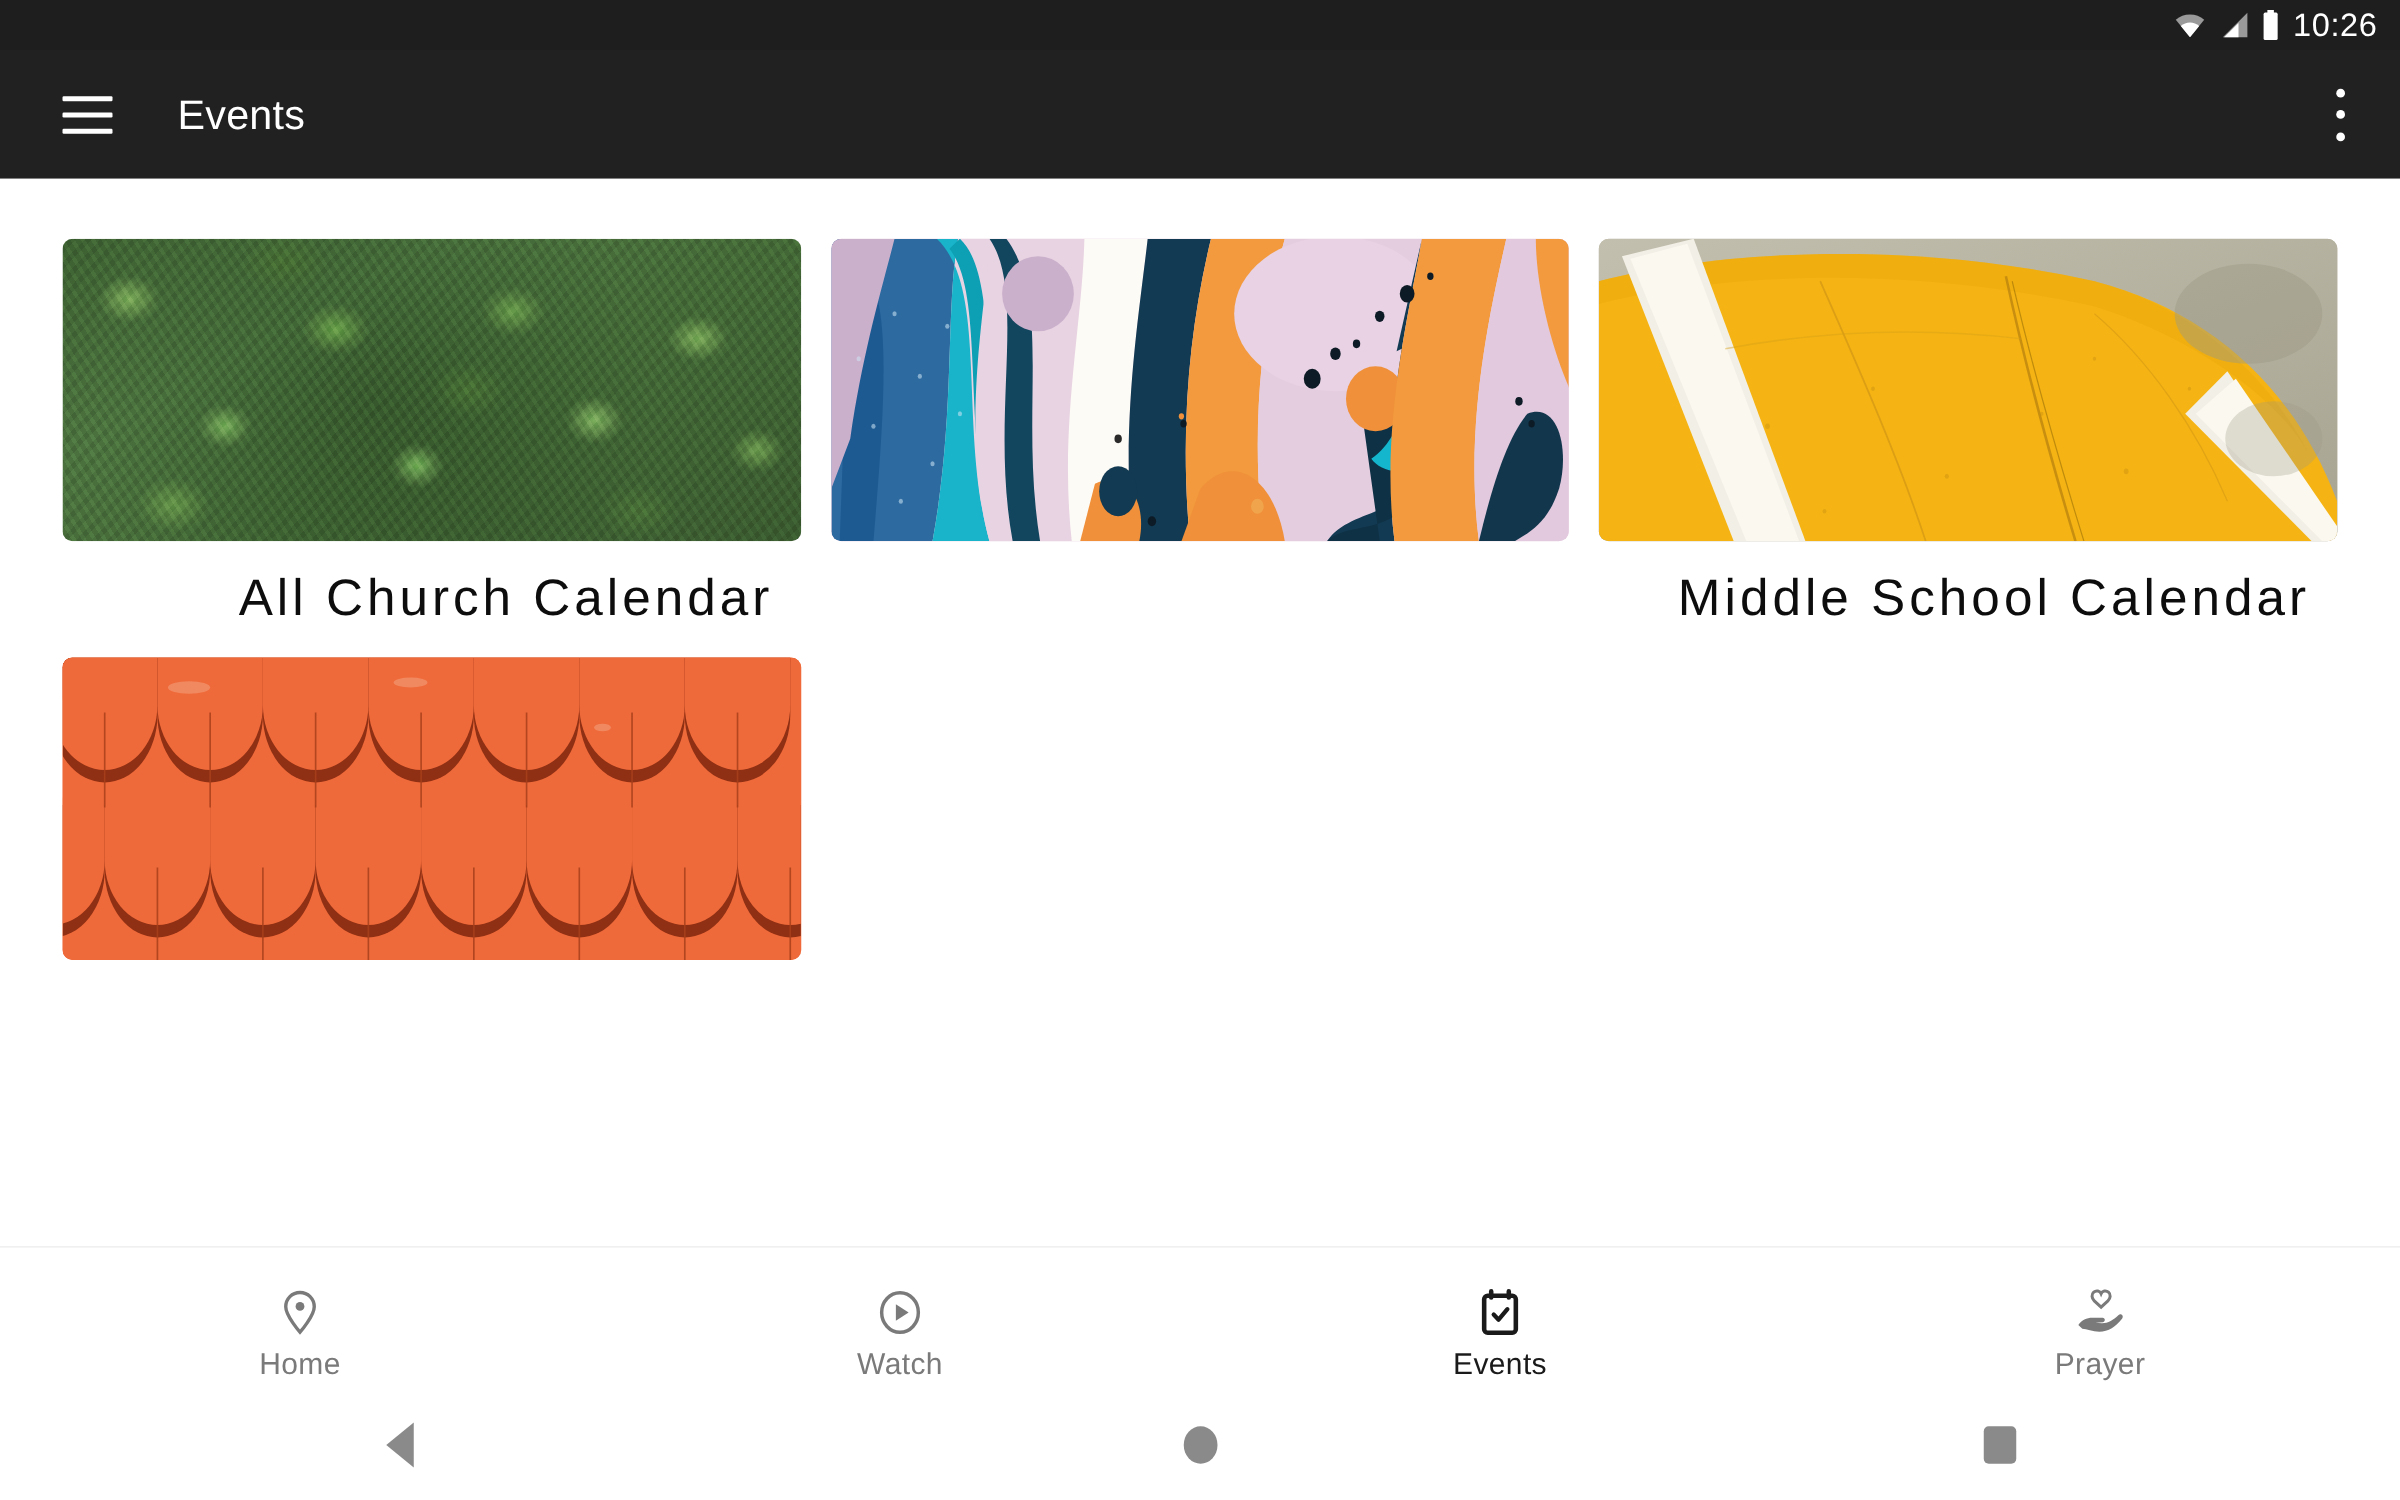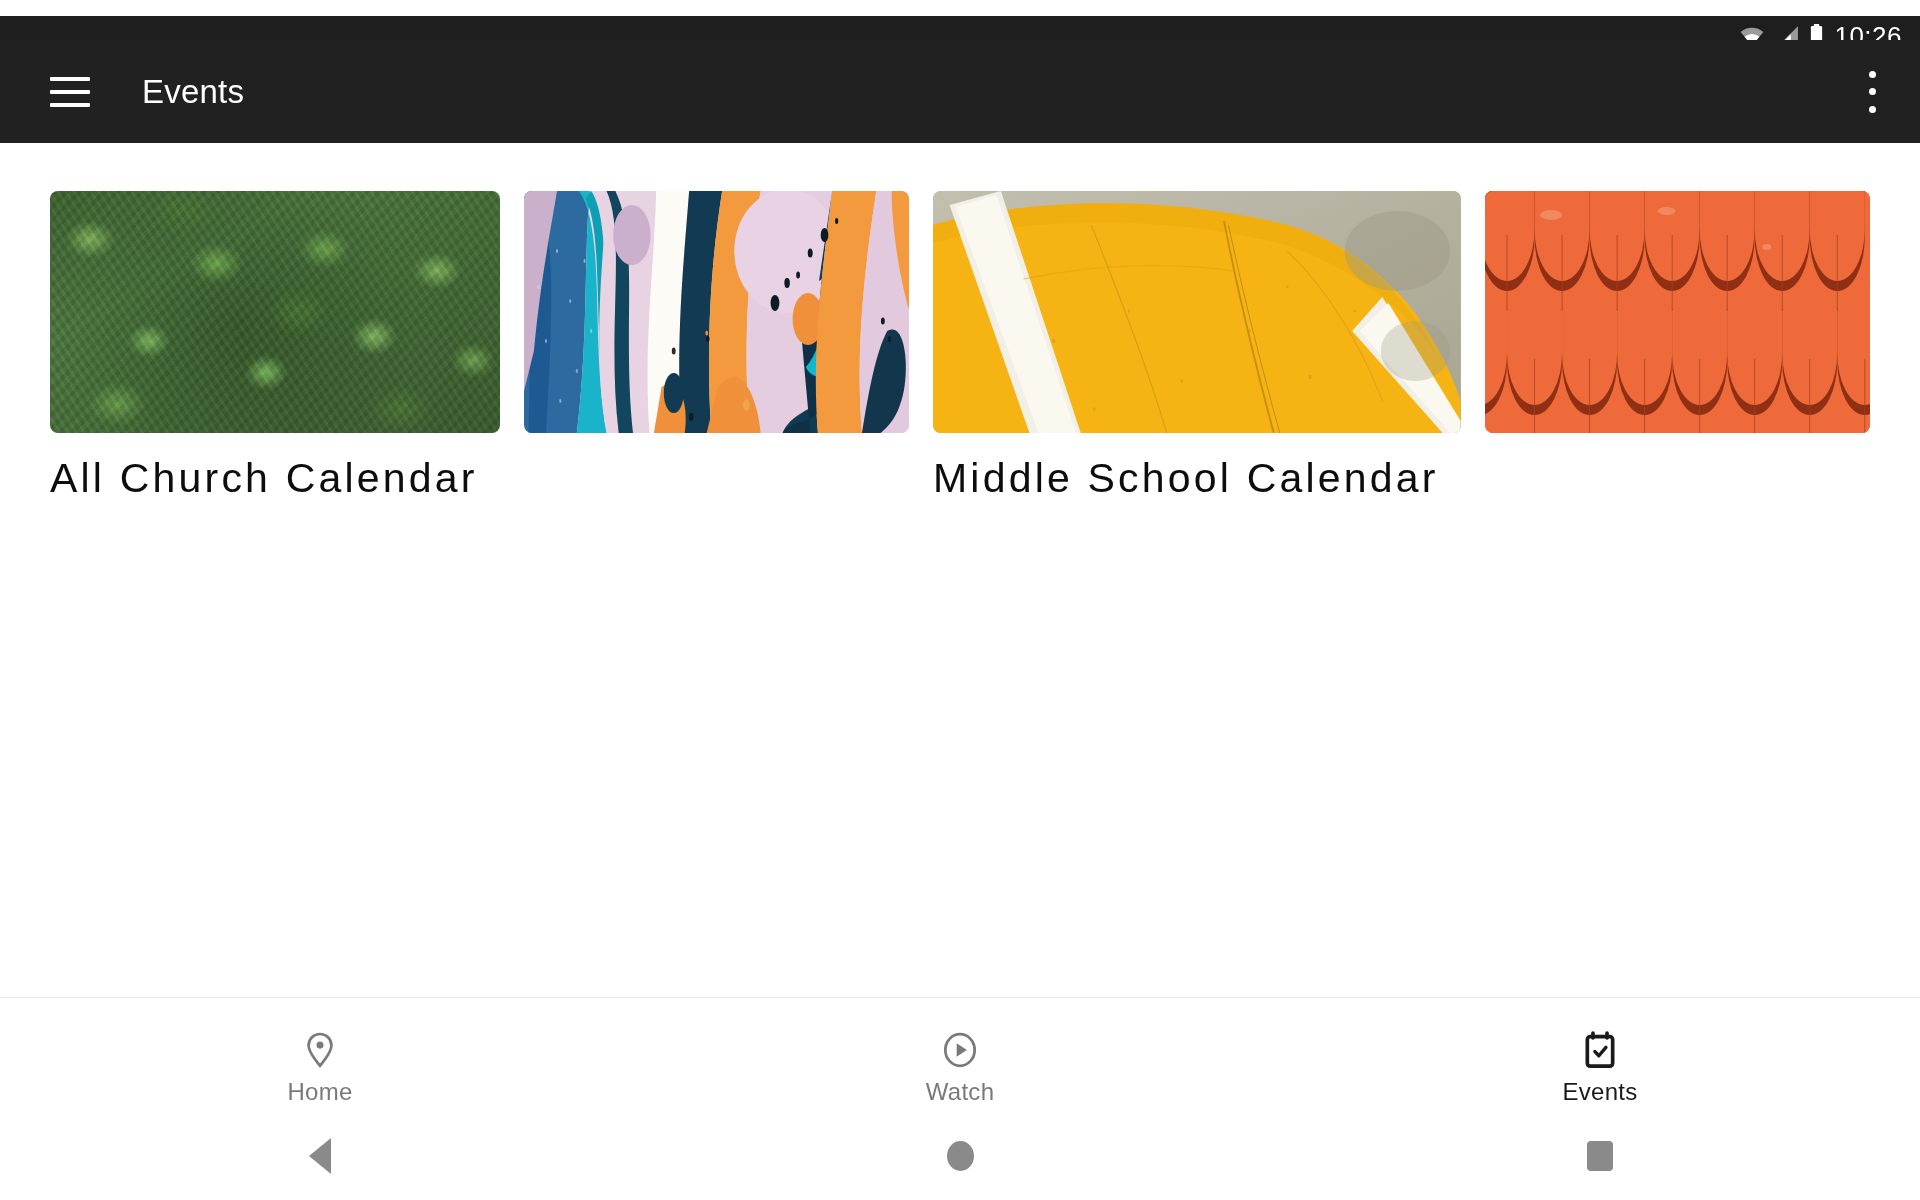--- a/index.html
+++ b/index.html
@@ -8,21 +8,21 @@
     background: #ffffff;
     font-family: "Liberation Sans", sans-serif;
     overflow: hidden;
   }
   .screen { position: relative; width: 1920px; height: 1200px; background: #fff; }
 
   
   .statusbar {
     position: absolute; top: 0; left: 0; width: 1920px; height: 40px;
     background: #1e1e1e; display: flex; align-items: center;
-    justify-content: flex-end; padding-right: 18px; gap: 10px; margin-top: 16px;
+    justify-content: flex-end; padding-right: 18px; gap: 10px;
   }
   .sb-time { color: #fff; font-size: 26px; letter-spacing: .5px; line-height: 1; }
   .sb-icon { display: block; }
 
   
   .appbar {
     position: absolute; top: 40px; left: 0; width: 1920px; height: 103px;
     background: #212121; display: flex; align-items: center;
   }
   .hamburger { margin-left: 50px; width: 40px; height: 30px;
@@ -32,21 +32,21 @@
   .overflow { position: absolute; right: 44px; top: 50%; transform: translateY(-50%);
     width: 8px; height: 42px; display: flex; flex-direction: column;
     justify-content: space-between; align-items: center; cursor: pointer; }
   .overflow i { display: block; width: 7px; height: 7px; border-radius: 50%; background: #fff; }
 
   
   .content {
     position: absolute; top: 143px; left: 0; width: 1920px; height: 854px;
     background: #ffffff; padding: 48px 50px 0 50px;
   }
-  .grid { display: grid; grid-template-columns: 1fr 1fr 1fr 1fr; column-gap: 48px; row-gap: 18px; gap: 24px; }
+  .grid { display: grid; grid-template-columns: 1fr 1fr 1fr; column-gap: 48px; row-gap: 18px; gap: 24px; }
 
   .card { position: relative; cursor: pointer; }
   .card-thumb {
     width: 100%; height: 242px; border-radius: 8px; overflow: hidden;
     position: relative; background: #ddd;
   }
   .card-title {
     text-align: right; font-size: 41px; color: #0d0d0d;
     letter-spacing: 3.2px; padding: 22px 22px 0 0; white-space: nowrap;
     font-weight: 400;
@@ -433,20 +433,29 @@
       <span class="nav-icon">
         <svg width="34" height="38" viewBox="0 0 24 27">
           <path d="M7 1.5 v3.5 M17 1.5 v3.5" stroke="#1a1a1a" stroke-width="2.6" stroke-linecap="round"></path>
           <rect x="3" y="4" width="18" height="21" rx="2" fill="none" stroke="#1a1a1a" stroke-width="2.6"></rect>
           <path d="M8.4 14.6 L11.2 17.6 L16.2 11.6" fill="none" stroke="#1a1a1a" stroke-width="2.4" stroke-linecap="round" stroke-linejoin="round"></path>
         </svg>
       </span>
       <span class="nav-label">Events</span>
     </div>
 
+    <div class="navitem">
+      <span class="nav-icon">
+        <svg width="40" height="38" viewBox="0 0 30 28">
+          <path d="M18.4 2.2 C16.6 .6 13.9 1.2 13 3.3 C12.1 1.2 9.4 .6 7.6 2.2 C5.7 3.9 6.1 6.8 8 8.6 L13 13.2 L18 8.6 C19.9 6.8 20.3 3.9 18.4 2.2 Z" fill="none" stroke="#7a7a7a" stroke-width="2.2" transform="translate(5,0) scale(.82)"></path>
+          <path d="M2 21.5 C4 18.6 7 17.2 10.4 17.2 L16.6 17.2 C18.2 17.2 18.4 19.6 16.8 19.8 L12.2 20.2 L16.2 20.4 C20 20.4 23 18.4 26 15.6 C27.6 14.2 29.6 16 28.2 17.8 C24.6 22.4 20 25.6 14.6 25.6 C10.6 25.6 7 23.8 4.4 23.8 Z" fill="#7a7a7a"></path>
+        </svg>
+      </span>
+      <span class="nav-label">Prayer</span>
+    </div>
 
 
   </div>
 
   <div class="sysnav">
     <div class="sysbtn">
         <div class="sys-back"></div>
       </div>
     <div class="sysbtn">
         <div class="sys-home"></div>

